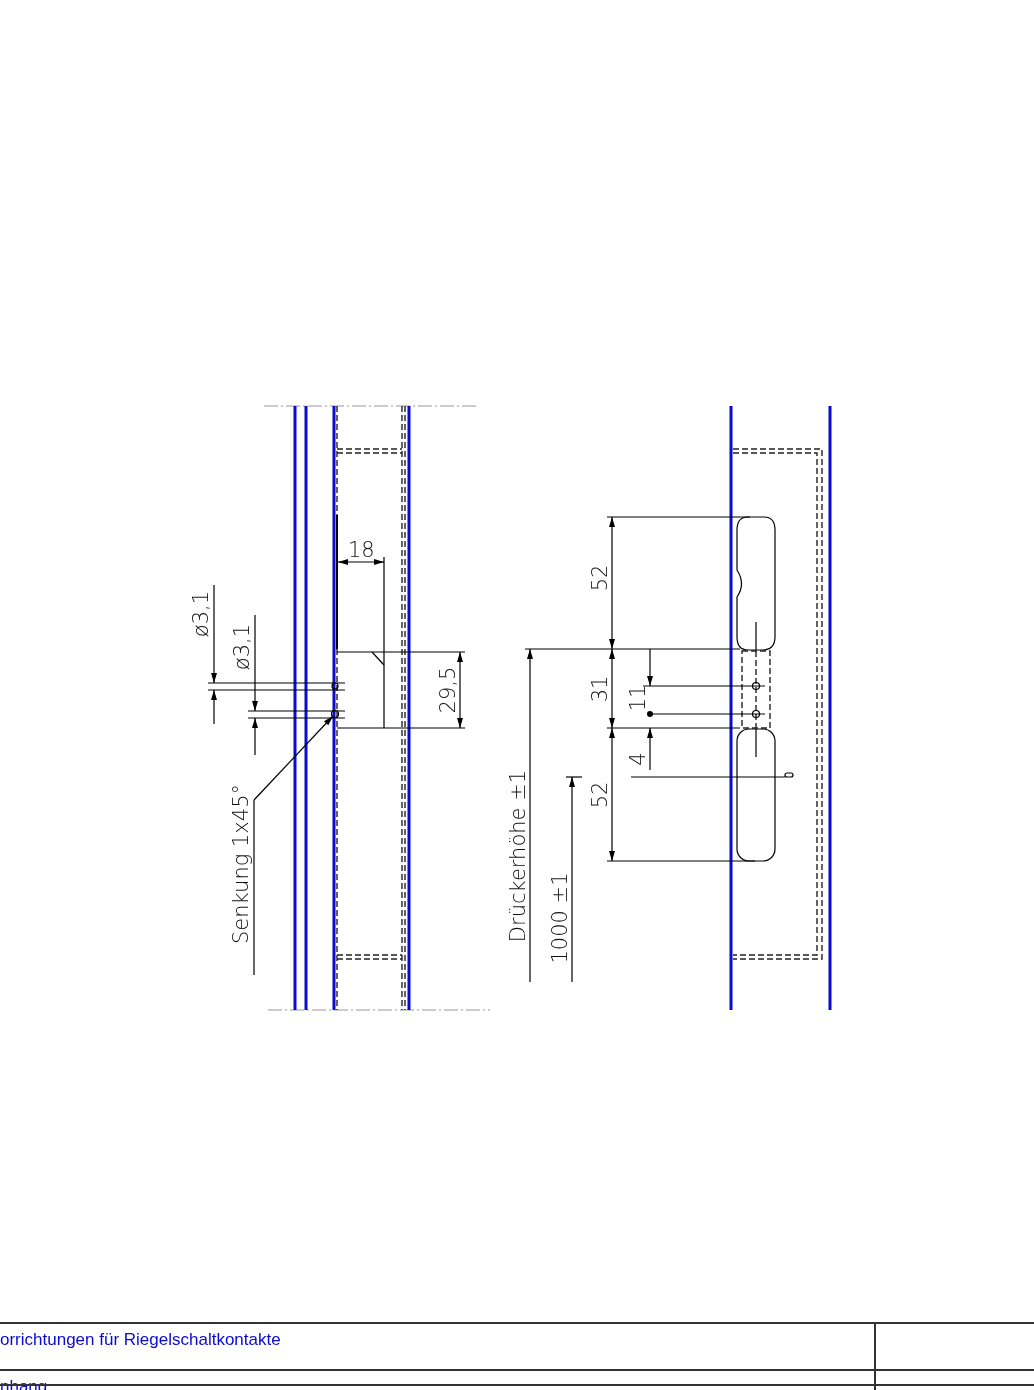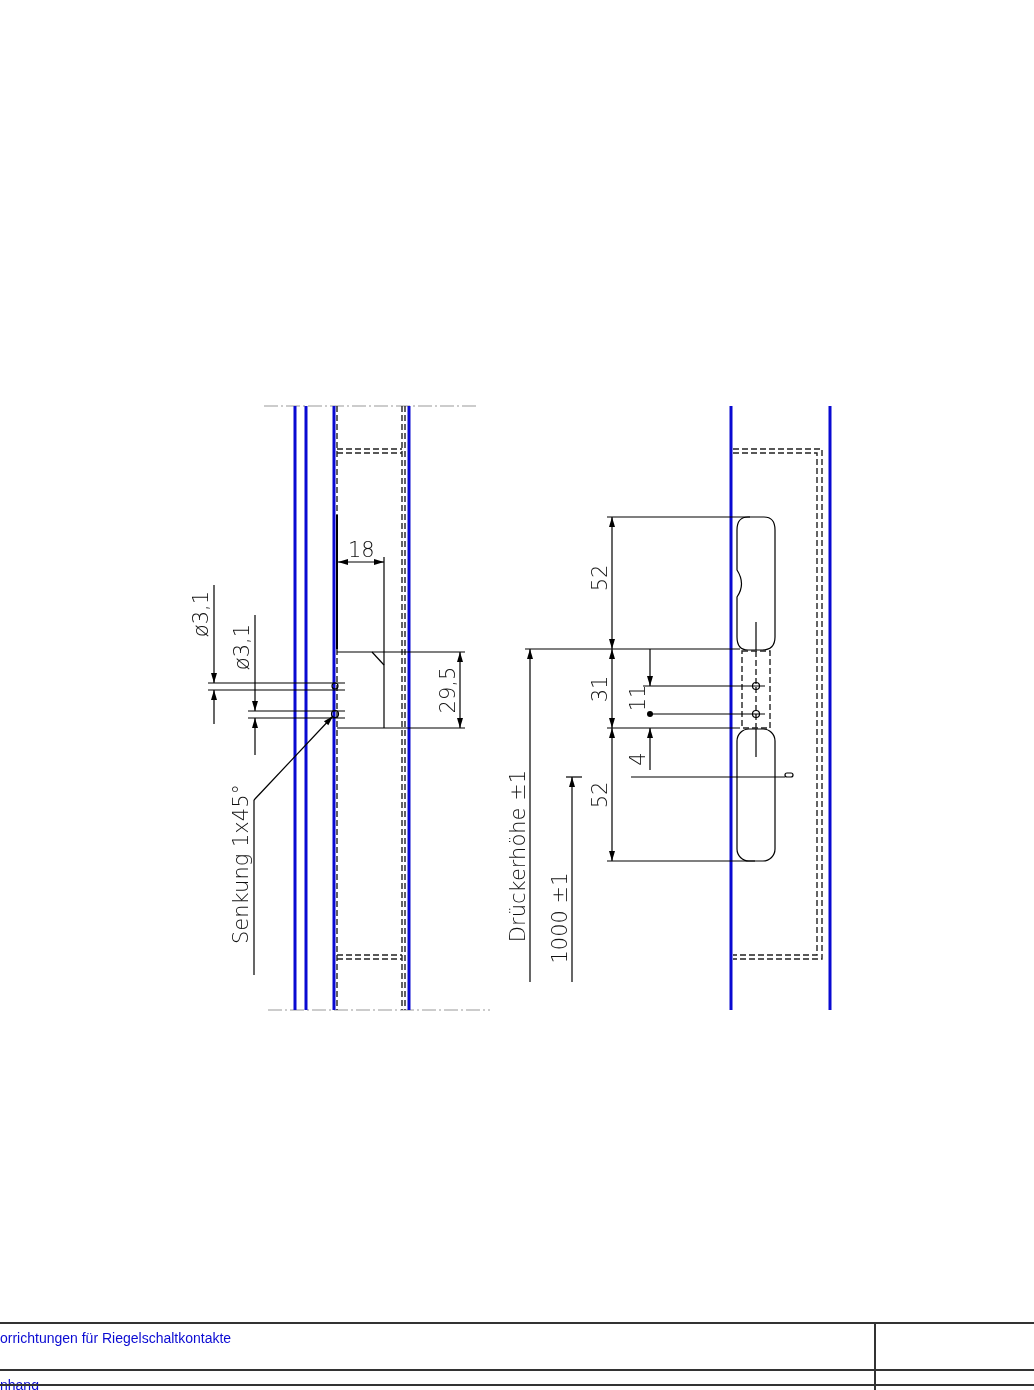--- a/index.html
+++ b/index.html
@@ -9,21 +9,21 @@
     .thin { stroke: #000; stroke-width: 1.2; fill: none; }
     .dash { stroke: #222; stroke-width: 1.4; fill: none; stroke-dasharray: 6 3; }
     .center { stroke: #999; stroke-width: 1; fill: none; stroke-dasharray: 14 3 2 3; }
     .dimtext { font-family: "DejaVu Sans", sans-serif; font-size: 21px; fill: #111; font-weight: 300; }
     .arrow { fill: #000; }
     .title-block { position: absolute; left: 0; top: 1322px; width: 1034px; height: 68px; }
     .tb-row { position: absolute; left: 0; width: 1034px; height: 30px; border-top: 2px solid #333; }
     .tb-row.r1 { top: 0; }
     .tb-row.r2 { top: 47px; padding-left: 12px; }
     .tb-row.r3 { top: 62px; }
-    .tb-cell-text { position: absolute; left: 0; top: 6px; font-family: "Liberation Sans", sans-serif; font-size: 14px; color: #0a0ad2; white-space: nowrap; }
+    .tb-cell-text { position: absolute; left: 0; top: 6px; font-family: "Liberation Sans", sans-serif; font-size: 17px; color: #0a0ad2; white-space: nowrap; }
     .tb-vline { position: absolute; left: 874px; top: 0; width: 2px; height: 68px; background: #333; }
   </style>
 </head>
 <body>
 
 <svg id="drawing" viewBox="0 0 1034 1390" xmlns="http://www.w3.org/2000/svg">
   <defs>
     <marker id="ah" viewBox="0 0 10 10" refX="10" refY="5" markerWidth="10" markerHeight="10" orient="auto-start-reverse" markerUnits="userSpaceOnUse">
       <path d="M0,2 L10,5 L0,8 z" class="arrow"></path>
     </marker>

